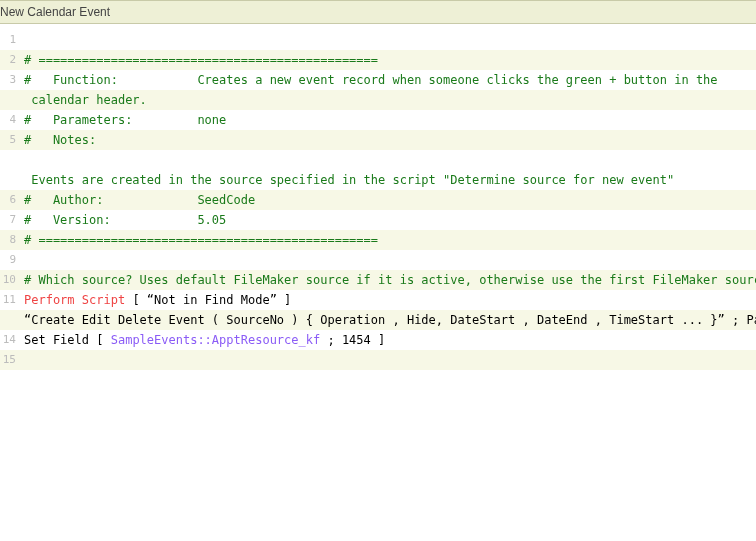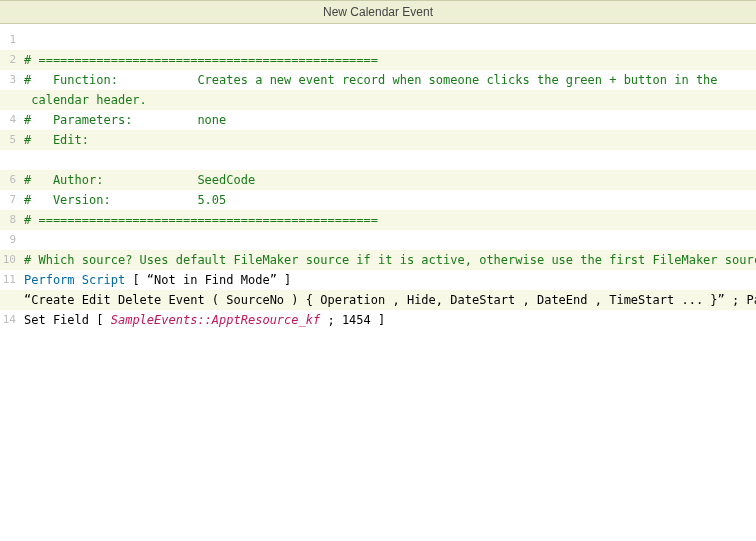--- a/index.html
+++ b/index.html
@@ -7,21 +7,21 @@
     font-family: Menlo, Monaco, Consolas, monospace;
     font-size: 12px;
     background: #fff;
     color: #000;
     width: 756px;
   }
   .title-bar {
     background: #eef0d6;
     border-top: 1px solid #c8caa8;
     border-bottom: 1px solid #c8caa8;
-    text-align: center;
+    text-align: left;
     padding: 4px 0;
     font-family: -apple-system, Helvetica, Arial, sans-serif;
     font-size: 12px;
     color: #444;
   }
   .editor {
     background: #fff;
     padding-top: 6px;
   }
   .row {
@@ -61,22 +61,22 @@
   }
   .continuation .code {
     flex: 1;
     white-space: pre;
     padding-left: 2px;
     overflow: hidden;
   }
   .continuation.hl .code { background: #f7f8e6; }
   .continuation.hl .gutter { background: #f7f8e6; }
   .c-comment { color: #1a7a1a; }
-  .c-keyword { color: #0369a1; }
-  .c-field { color: #be185d; font-style: italic; }
+  .c-keyword { color: #ef4444; }
+  .c-field { color: #8b5cf6; }
 </style>
 </head>
 <body>
 
 <div class="title-bar">New Calendar Event</div>
 
 <div class="editor" id="editor">
     <div class="row">
       <div class="gutter">1</div>
       <div class="code">&nbsp;</div>
@@ -92,25 +92,29 @@
     <div class="continuation hl">
       <div class="gutter">&nbsp;</div>
       <div class="code"><span class="c-comment"> calendar header.</span></div>
     </div>
     <div class="row">
       <div class="gutter">4</div>
       <div class="code"><span class="c-comment">#   Parameters:         none</span></div>
     </div>
     <div class="row hl">
       <div class="gutter">5</div>
-      <div class="code"><span class="c-comment">#   Edit:              </span></div>
+      <div class="code"><span class="c-comment">#   Notes:              </span></div>
     </div>
     <div class="continuation">
       <div class="gutter">&nbsp;</div>
       <div class="code">&nbsp;</div>
+    </div>
+    <div class="continuation">
+      <div class="gutter">&nbsp;</div>
+      <div class="code"><span class="c-comment"> Events are created in the source specified in the script "Determine source for new event"</span></div>
     </div>
     <div class="row hl">
       <div class="gutter">6</div>
       <div class="code"><span class="c-comment">#   Author:             SeedCode</span></div>
     </div>
     <div class="row">
       <div class="gutter">7</div>
       <div class="code"><span class="c-comment">#   Version:            5.05</span></div>
     </div>
     <div class="row hl">
@@ -130,13 +134,17 @@
       <div class="code"><span class="c-keyword">Perform Script</span><span> [ “Not in Find Mode” ]</span></div>
     </div>
     <div class="continuation hl">
       <div class="gutter">&nbsp;</div>
       <div class="code"><span>“Create Edit Delete Event ( SourceNo ) { Operation , Hide, DateStart , DateEnd , TimeStart ... }” ; Parameter… ]</span></div>
     </div>
     <div class="row">
       <div class="gutter">14</div>
       <div class="code"><span>Set Field [ </span><span class="c-field">SampleEvents::ApptResource_kf</span><span> ; 1454 ]</span></div>
     </div>
+    <div class="row hl">
+      <div class="gutter">15</div>
+      <div class="code">&nbsp;</div>
+    </div>
   </div>
 
 </body></html>

